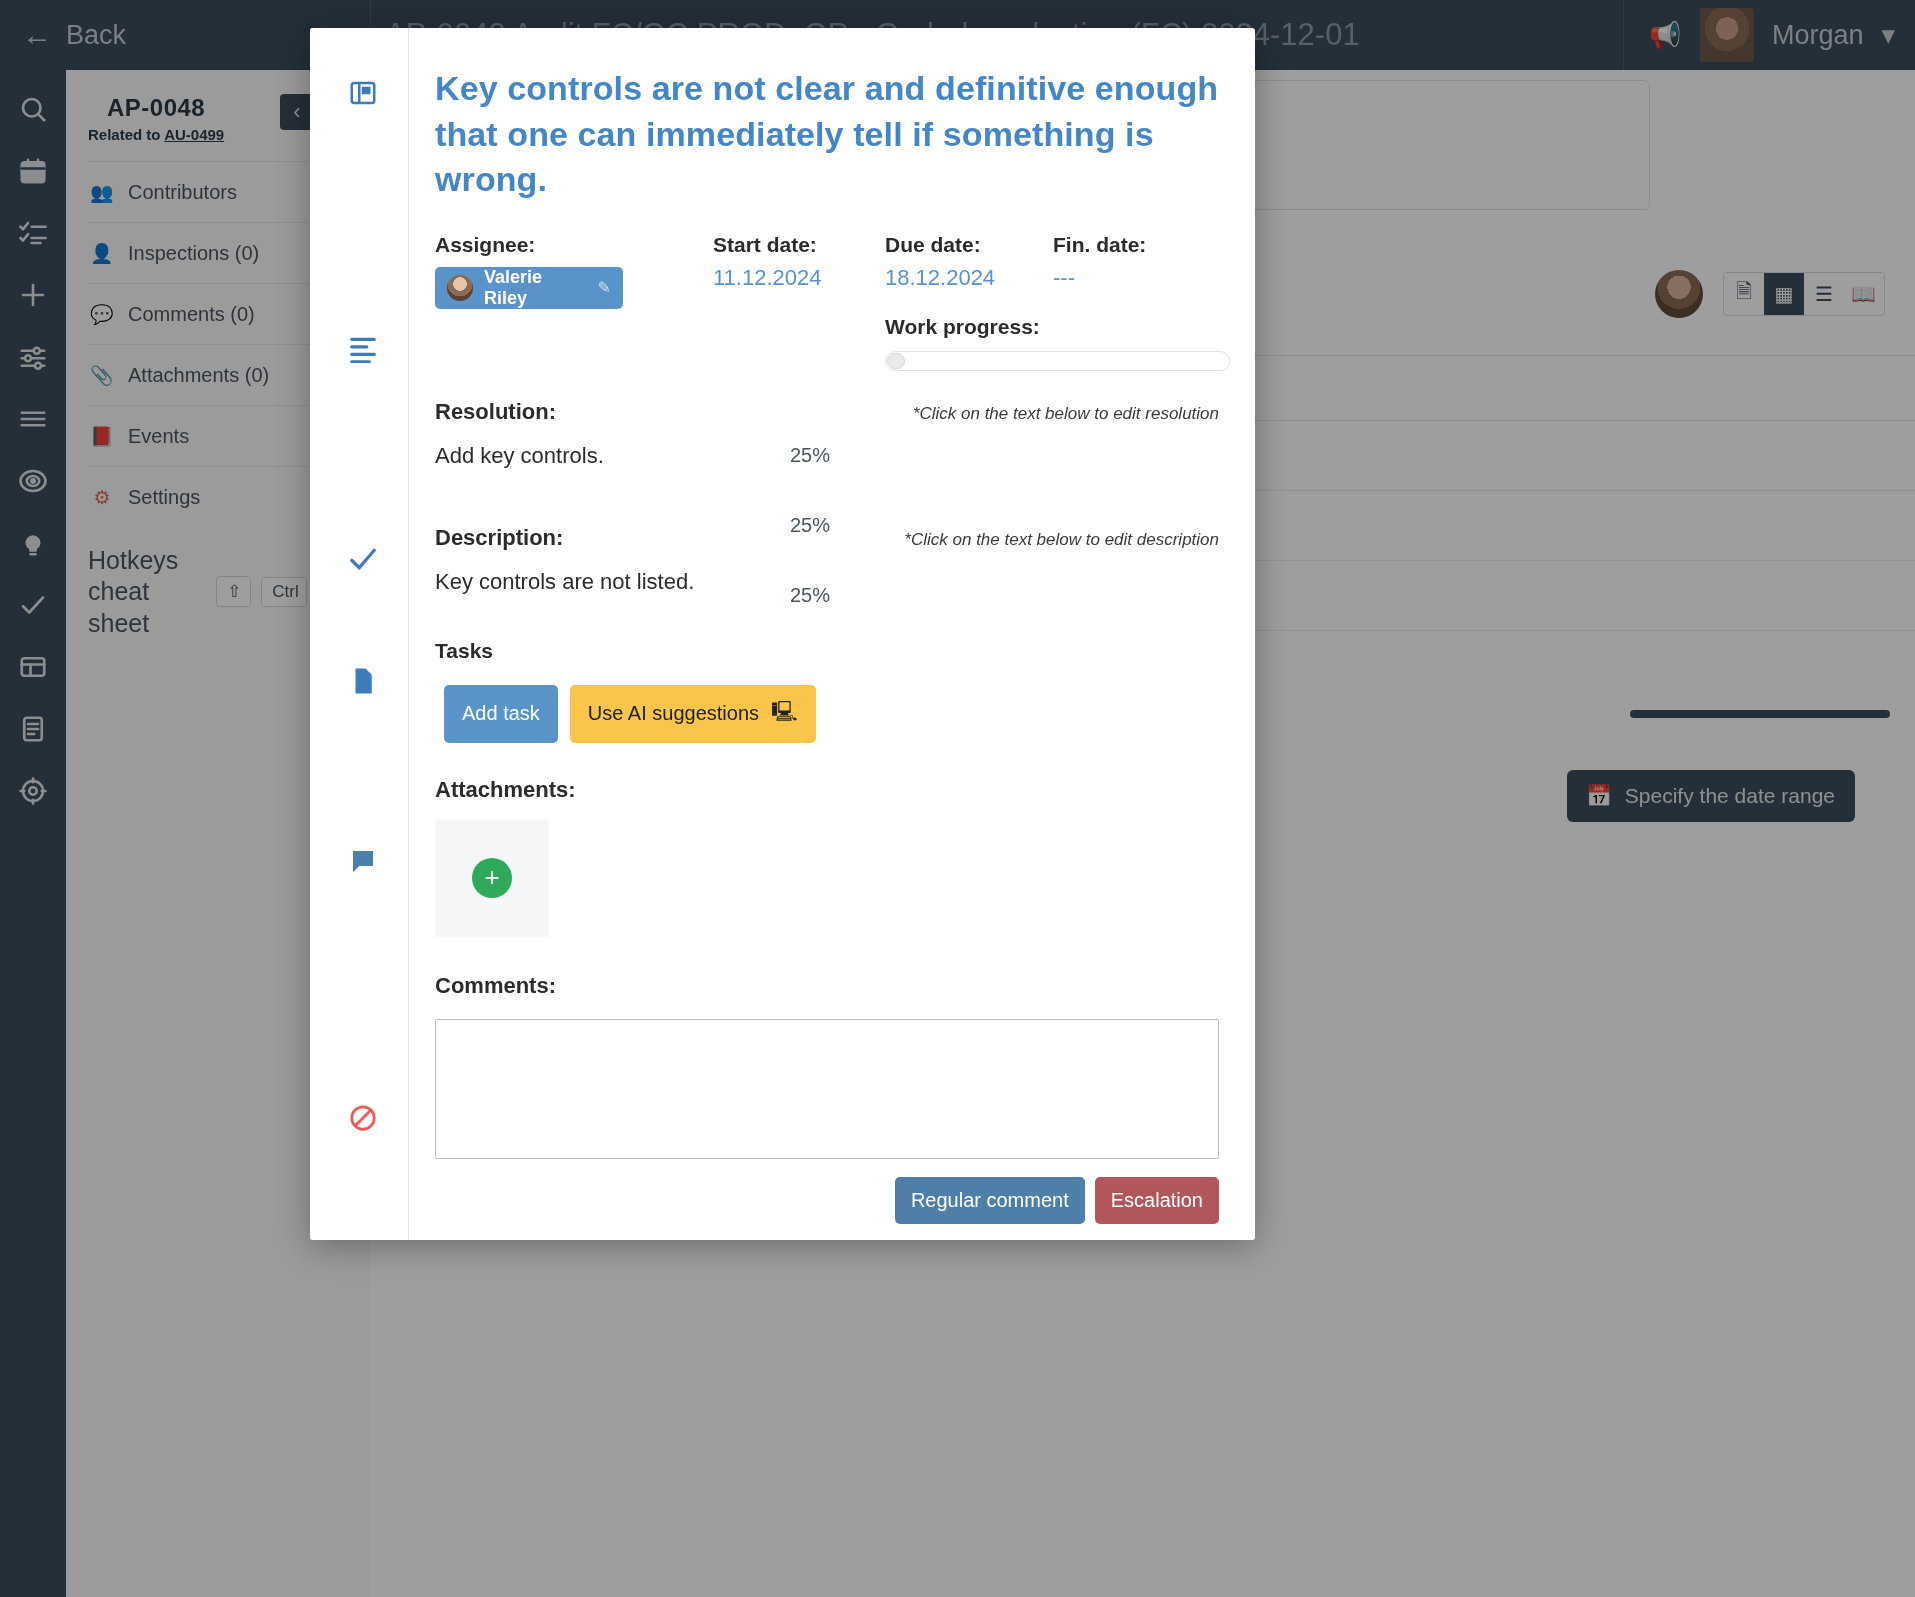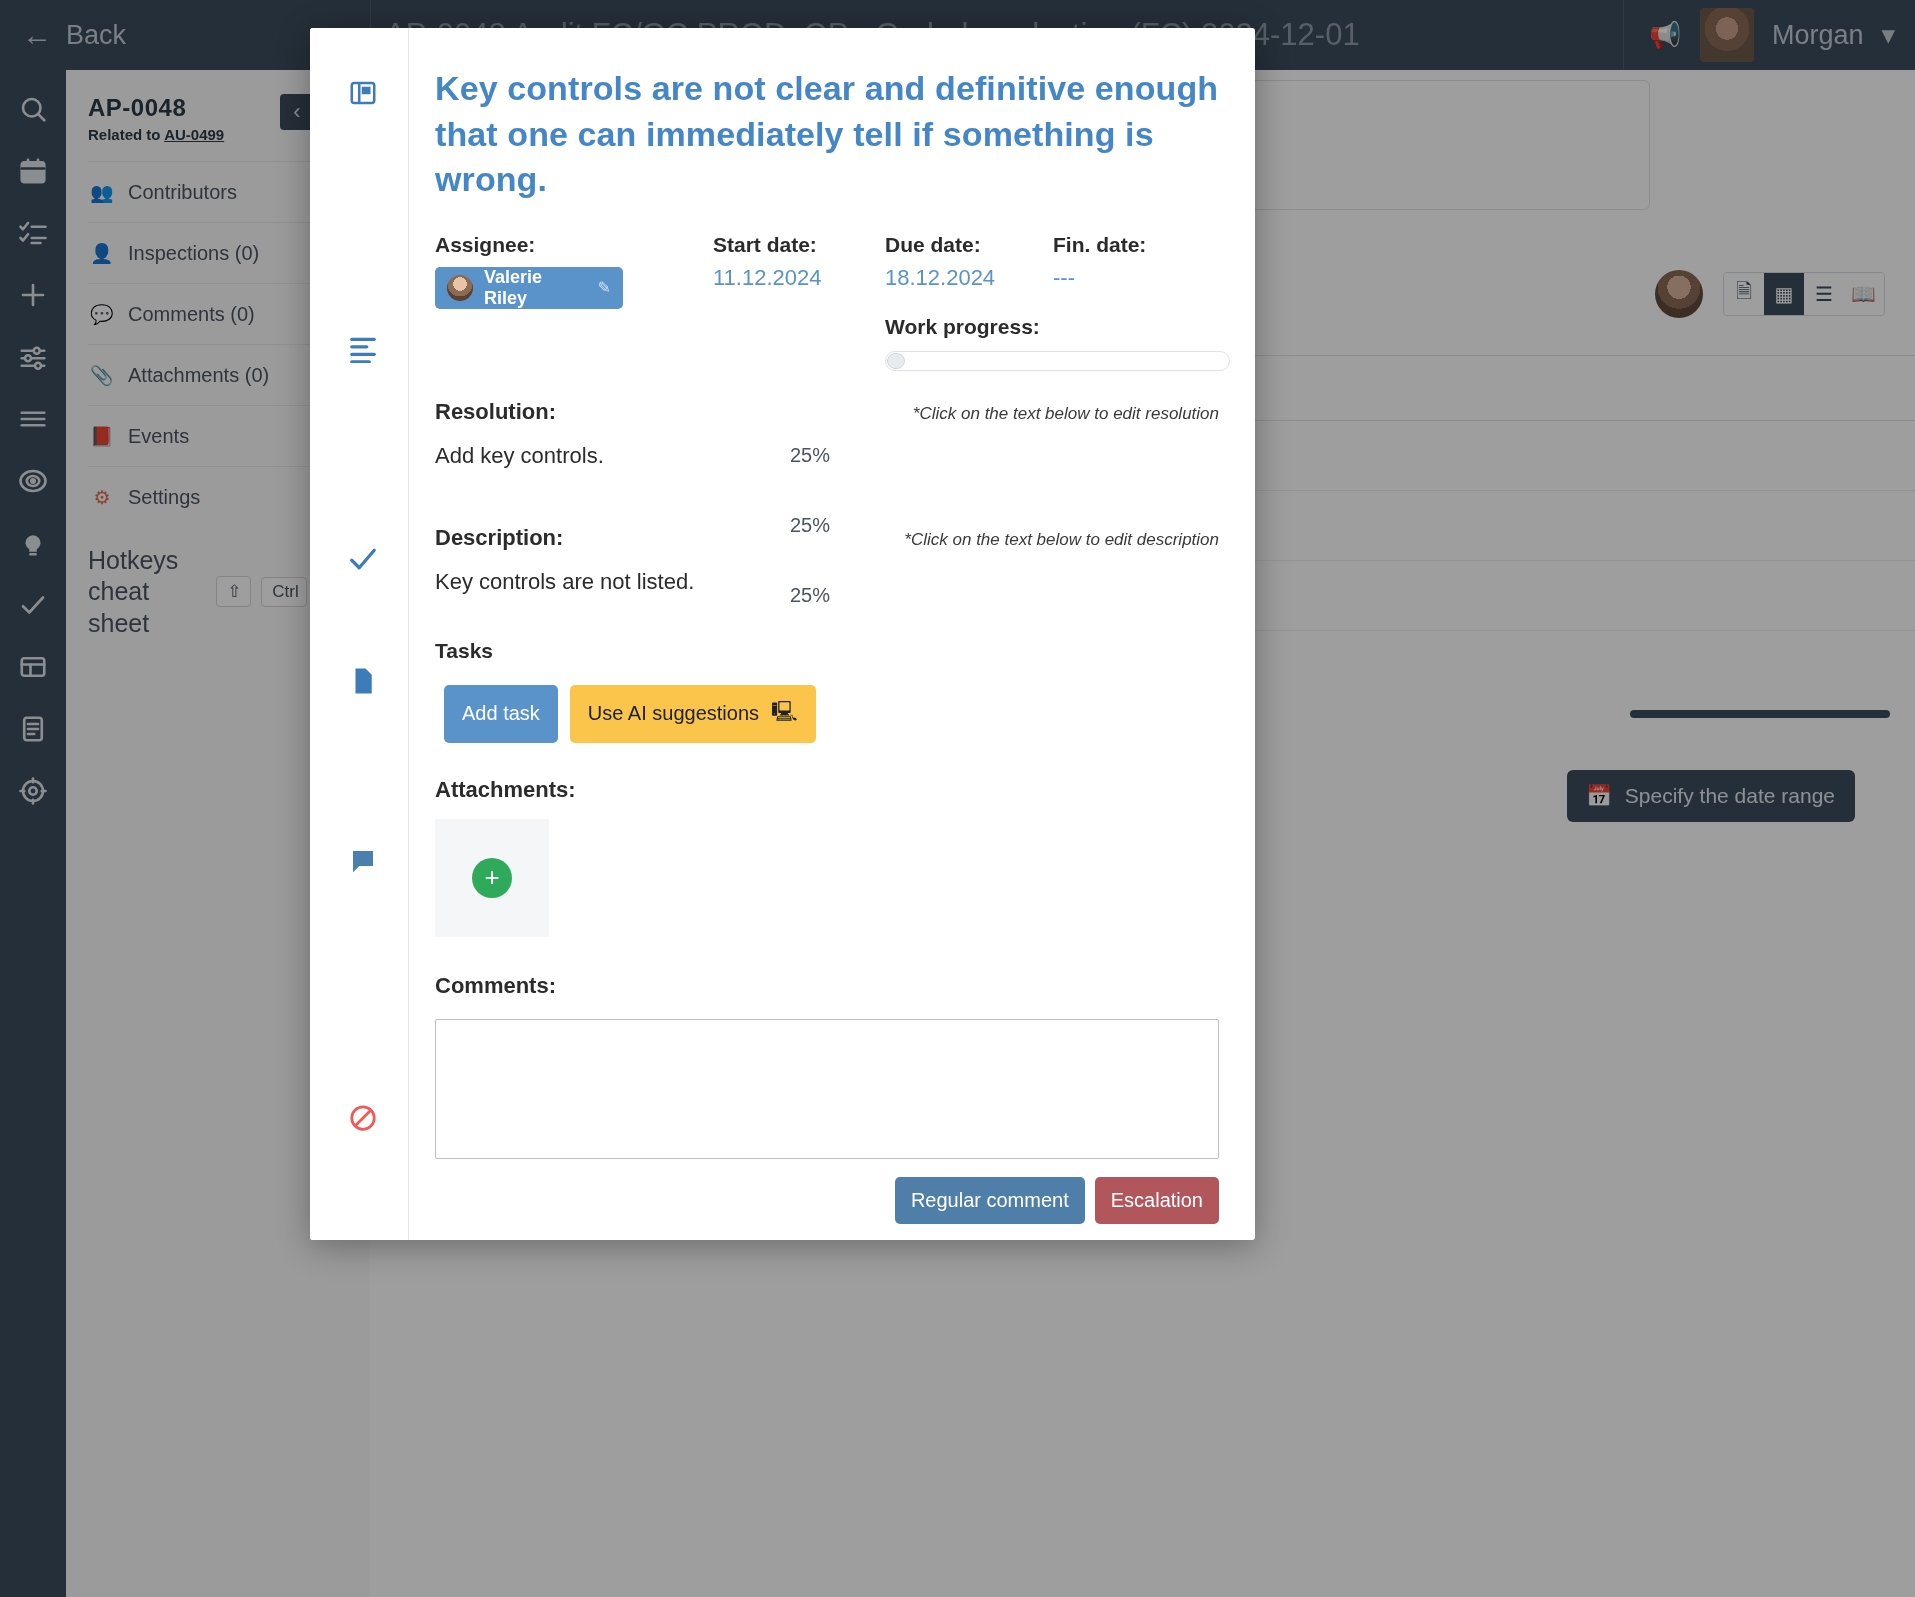--- a/index.html
+++ b/index.html
@@ -38,21 +38,21 @@
   }
   .sb-ic { width:34px; height:34px; color:#eef2f5; display:flex; align-items:center;
            justify-content:center; opacity:.92; }
   .sb-ic svg { width:30px; height:30px; fill:none; stroke:#eef2f5; stroke-width:2.1;
                stroke-linecap:round; stroke-linejoin:round; }
 
   .detail-panel {
     position:absolute; left:66px; top:70px; width:304px; height:1527px;
     background:#fbfbfb; padding:24px 22px 0 22px;
   }
-  .dp-head { display:flex; justify-content:space-between; align-items:flex-start; }
+  .dp-head { display:flex; justify-content:space-between; align-items:flex-start;text-align:center; }
   .dp-code { font-size:24px; font-weight:bold; color:#2c3a45; letter-spacing:.5px; }
   .dp-rel { font-size:15px; font-weight:bold; color:#2c3a45; margin-top:4px; }
   .dp-rel a { color:#2c3a45; }
   .nav-pair { display:flex; background:#3c4d5c; border-radius:4px; overflow:hidden; }
   .nav-pair div { width:34px; height:36px; color:#dfe5ea; font-size:22px;
                   display:flex; align-items:center; justify-content:center; }
   .dp-list { margin-top:18px; }
   .dp-item { display:flex; align-items:center; gap:14px; padding:18px 2px;
              border-top:1px solid #e8e8e8; font-size:20px; color:#4a5560; }
   .dp-item .ic { width:24px; height:24px; color:#e06a4e; display:flex; align-items:center;

